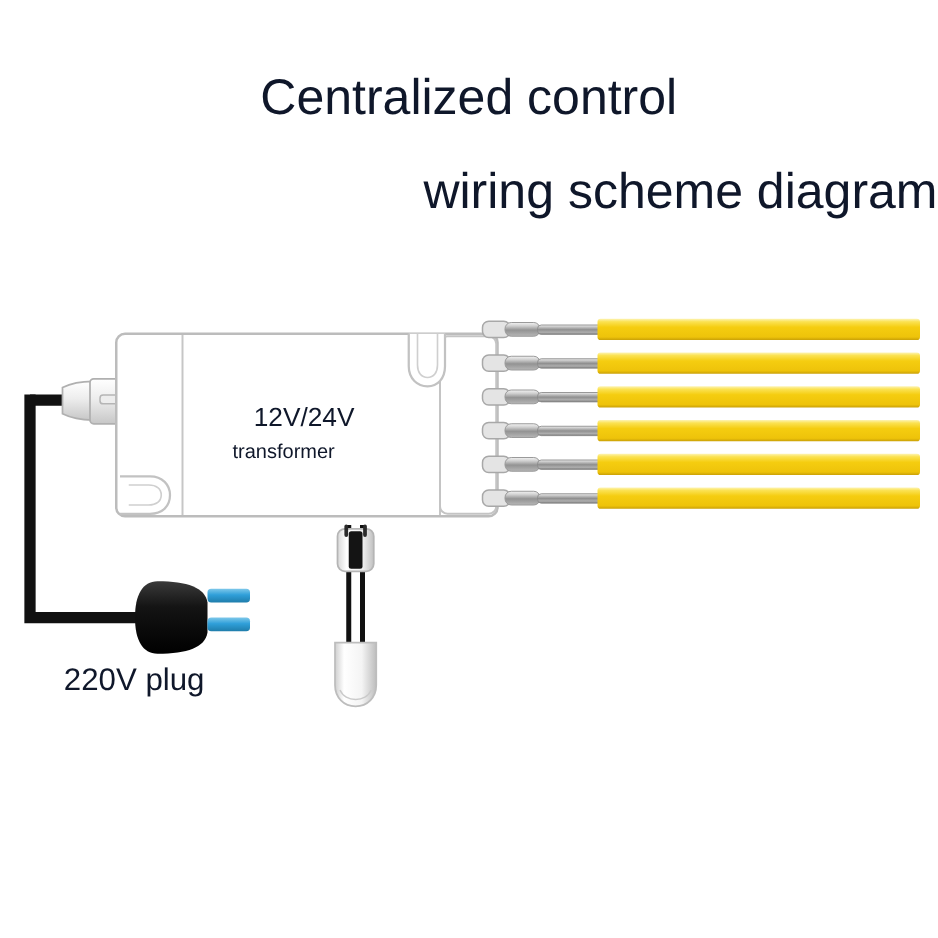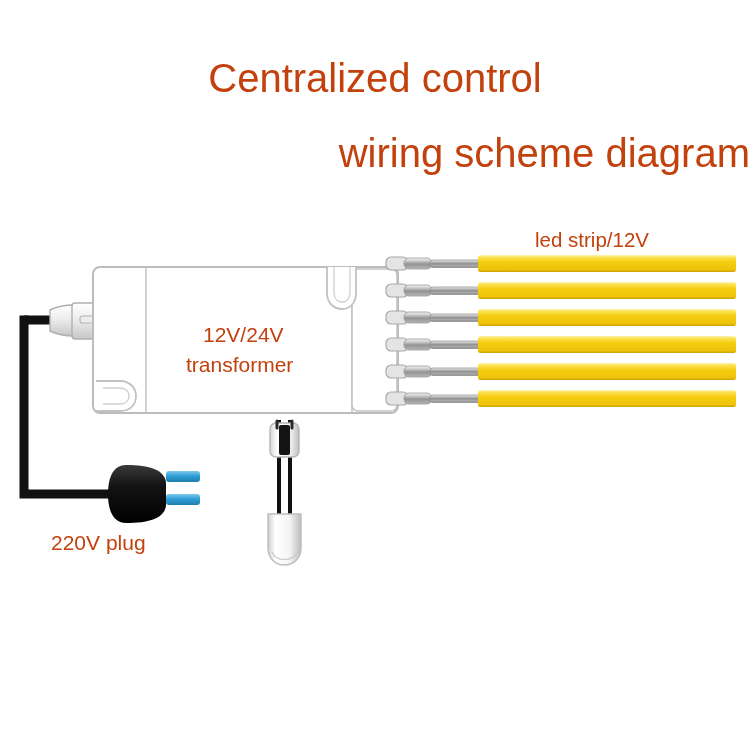--- a/index.html
+++ b/index.html
@@ -19,21 +19,21 @@
   }
   #diagram-svg {
     position: absolute;
     left: 0;
     top: 0;
     width: 750px;
     height: 750px;
   }
   .txt {
     position: absolute;
-    color: #c2410c;
+    color: #0f172a;
     white-space: pre;
     line-height: 1.1;
   }
   #title-line-1, #title-line-2 {
     font-size: 40px;
     text-align: center;
     width: 750px;
     left: 0;
   }
   #title-line-1 { top: 56px; }
@@ -49,31 +49,31 @@
     left: 535px;
     top: 229px;
   }
   #label-transformer-1 {
     font-size: 21px;
     left: 203px;
     top: 311px;
     margin-top: 12px;
   }
   #label-transformer-2 {
-    font-size: 21px;
+    font-size: 16px;
     left: 186px;
     top: 353px;
   }
   #label-sensor-switch {
     font-size: 20.5px;
     left: 320px;
     top: 492px;
   }
   #label-plug {
-    font-size: 21px;
+    font-size: 25px;
     left: 51px;
     top: 531px;
   }
 </style>
 </head>
 <body>
 
 <div id="canvas">
 
   <svg id="diagram-svg" viewBox="0 0 750 750">
@@ -220,18 +220,17 @@
 
       <path d="M 268 514 L 301 514 L 301 548 C 301 558 294 565 284.5 565
                C 275 565 268 558 268 548 Z" fill="url(#sensorHeadGrad)" stroke="#bdbdbd" stroke-width="1.4"></path>
       <path d="M 272 552 C 276 562 293 562 297 552" fill="none" stroke="#cacaca" stroke-width="1.2"></path>
     </g>
   </svg>
 
   <div class="txt" id="title-line-1">Centralized control</div>
   <div class="txt" id="title-line-2">wiring scheme diagram</div>
 
-  <div class="txt" id="label-led-strip">led strip/12V</div>
   <div class="txt" id="label-transformer-1">12V/24V</div>
   <div class="txt" id="label-transformer-2">transformer</div>
   <div class="txt" id="label-plug">220V plug</div>
 
 </div>
 
 </body></html>

